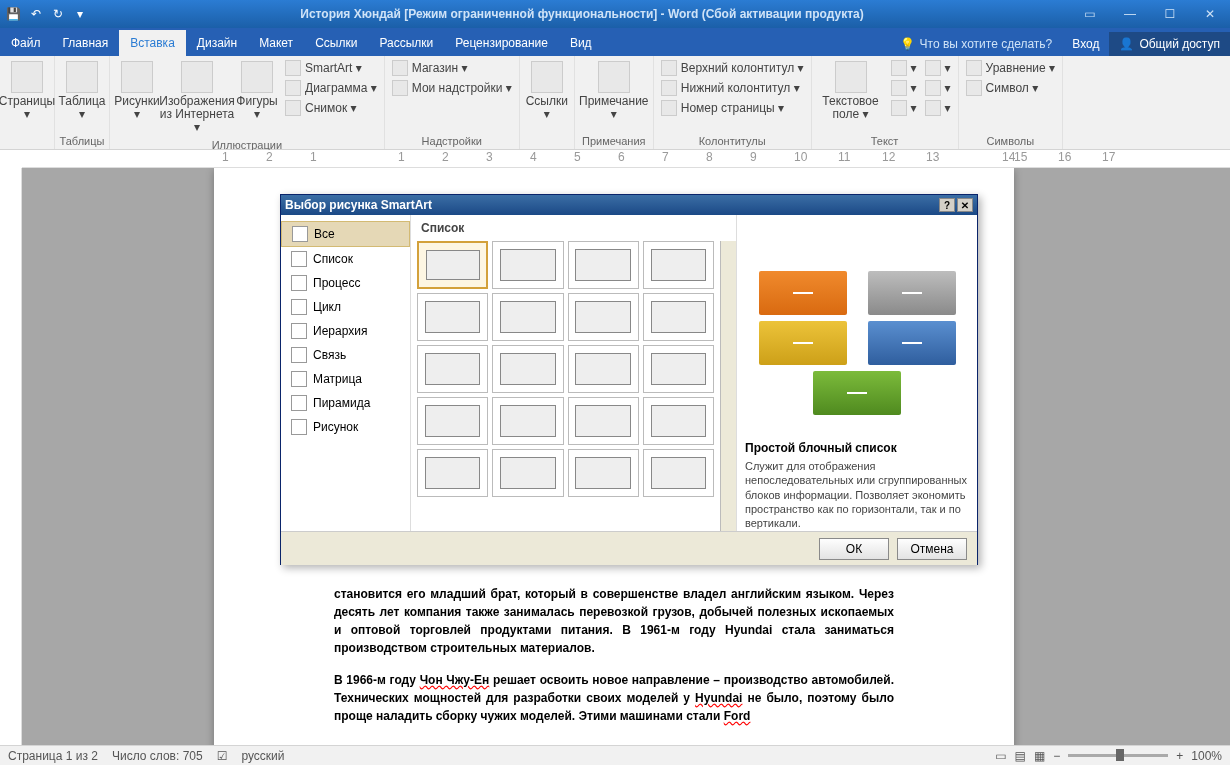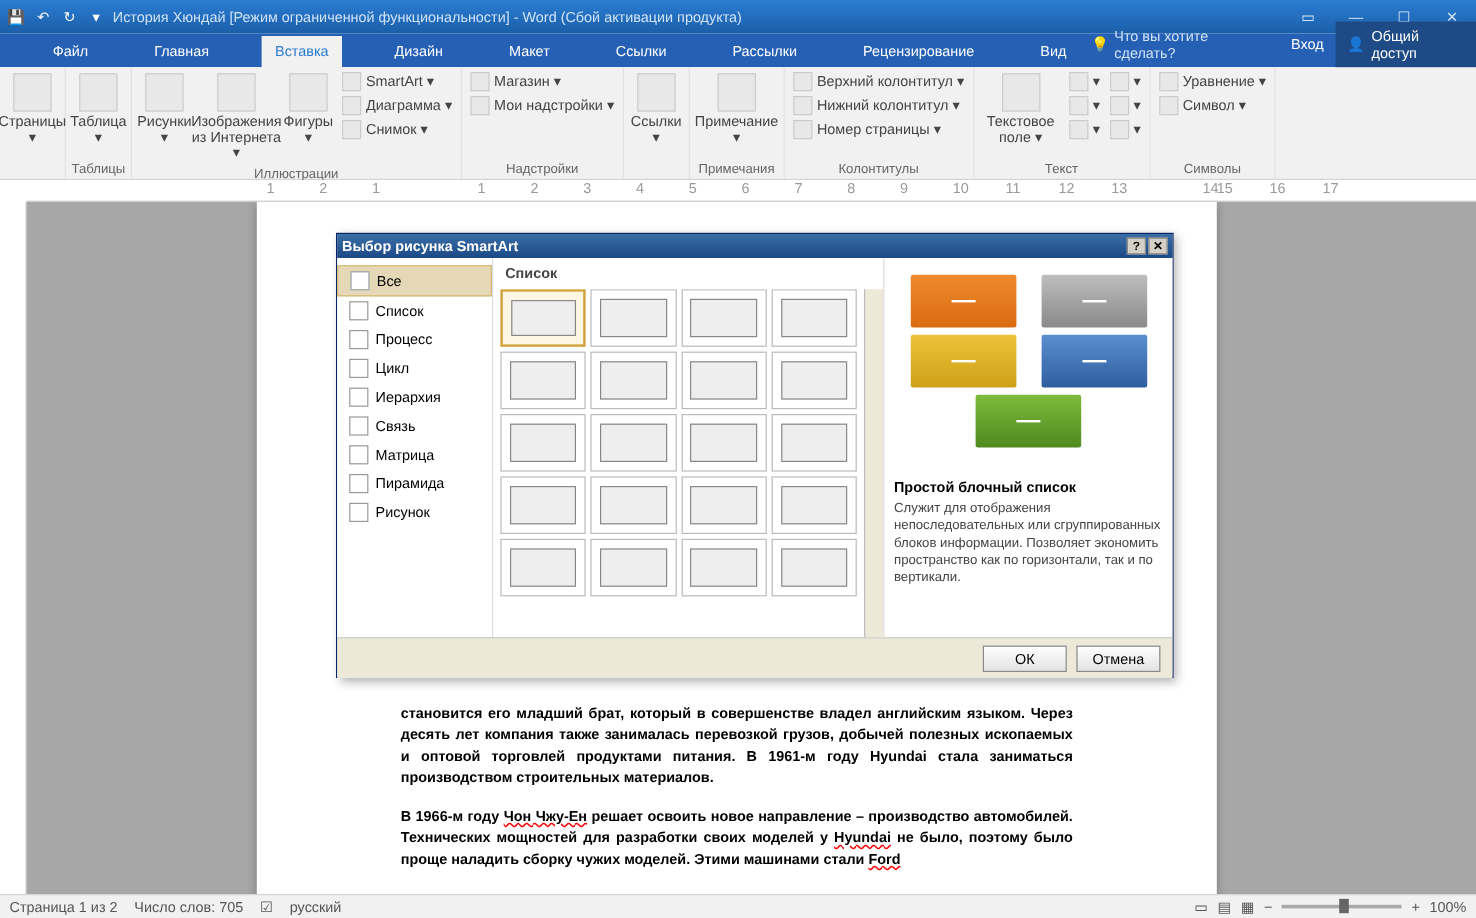--- a/index.html
+++ b/index.html
@@ -1,24 +1,24 @@
 <!DOCTYPE html>
 <html><head>
 <meta charset="utf-8">
 <style>
 *{box-sizing:border-box;margin:0;padding:0;font-family:"Segoe UI",Tahoma,sans-serif;font-size:12px;}
 body{background:#fff;width:1230px;height:765px;overflow:hidden;position:relative;}
 .titlebar{height:28px;background:linear-gradient(#2b7cd3,#1b5fa8);display:flex;align-items:center;color:#fff;}
 .qat{display:flex;align-items:center;gap:6px;padding:0 6px;}
 .qat-btn{width:16px;height:16px;display:flex;align-items:center;justify-content:center;color:#fff;}
-.title-text{flex:1;color:#cfe3f7;}
+.title-text{flex:1;text-align:center;color:#cfe3f7;font-weight:bold;}
 .win-ctrl{display:flex;}
 .win-ctrl div{width:40px;height:28px;display:flex;align-items:center;justify-content:center;color:#cfe3f7;}
 .menubar{height:28px;background:#2660b4;display:flex;align-items:flex-end;color:#fff;}
-.menu-item{padding:6px 11px;cursor:pointer;margin-left:33px;}
+.menu-item{padding:6px 11px;cursor:pointer;}
 .menu-item.active{background:#f1f1f1;color:#2b7cd3;}
 .menu-right{margin-left:auto;display:flex;align-items:center;}
 .share{background:#1e4a85;padding:5px 10px;display:flex;align-items:center;gap:5px;}
 .ribbon{height:94px;background:#f1f1f1;border-bottom:1px solid #d4d4d4;display:flex;}
 .rg{border-right:1px solid #e1e1e1;padding:3px 4px 2px 4px;display:flex;flex-direction:column;}
 .rg-body{flex:1;display:flex;align-items:flex-start;gap:2px;}
 .rg-label{text-align:center;color:#666;font-size:11px;padding-top:2px;}
 .big-btn{width:46px;display:flex;flex-direction:column;align-items:center;text-align:center;padding:2px;line-height:1.1;color:#444;}
 .big-btn.wide{width:70px;}
 .big-ico{width:32px;height:32px;background:#e8e8e8;border:1px solid #ccc;margin-bottom:2px;}
@@ -45,21 +45,21 @@
 .cat-item{display:flex;align-items:center;gap:6px;padding:4px 10px;}
 .cat-item.sel{background:#e5d8b6;border:1px solid #d3ba73;}
 .cat-ico{width:16px;height:16px;border:1px solid #999;background:#fff;}
 .gallery{flex:1;display:flex;flex-direction:column;border-right:1px solid #ddd;}
 .gal-title{padding:6px 10px;font-weight:bold;color:#444;}
 .gal-grid{flex:1;overflow:hidden;padding:0 6px;display:grid;grid-template-columns:repeat(4,1fr);gap:4px;align-content:start;}
 .gal-item{height:48px;border:1px solid #bbb;background:#fff;display:flex;align-items:center;justify-content:center;}
 .gal-item.sel{border:2px solid #d3a13b;background:#fdf6e3;}
 .gal-thumb{width:80%;height:70%;border:1px solid #888;background:#eee;}
 .gal-scroll{width:16px;background:#ece9d8;border-left:1px solid #bbb;}
-.preview{width:240px;padding:8px;display:flex;flex-direction:column;}
+.preview{width:240px;padding:8px;display:flex;flex-direction:column;margin-top:42px;}
 .prev-canvas{flex:0 0 168px;background:#fff;display:grid;grid-template-columns:1fr 1fr;gap:6px;padding:6px;align-content:start;justify-items:center;}
 .blk{width:88px;height:44px;border-radius:2px;display:flex;align-items:center;justify-content:center;}
 .blk .dash{width:20px;height:2px;background:#fff;}
 .o{background:linear-gradient(#f08a2d,#d96a10);}
 .g{background:linear-gradient(#bdbdbd,#8a8a8a);}
 .y{background:linear-gradient(#ecc33a,#cda018);}
 .b{background:linear-gradient(#5a8fd0,#2f5e9e);}
 .gr{background:linear-gradient(#7cbb3b,#4f8a1f);}
 .prev-title{font-weight:bold;margin:8px 0 4px 0;}
 .prev-desc{font-size:11px;color:#444;line-height:1.3;}

